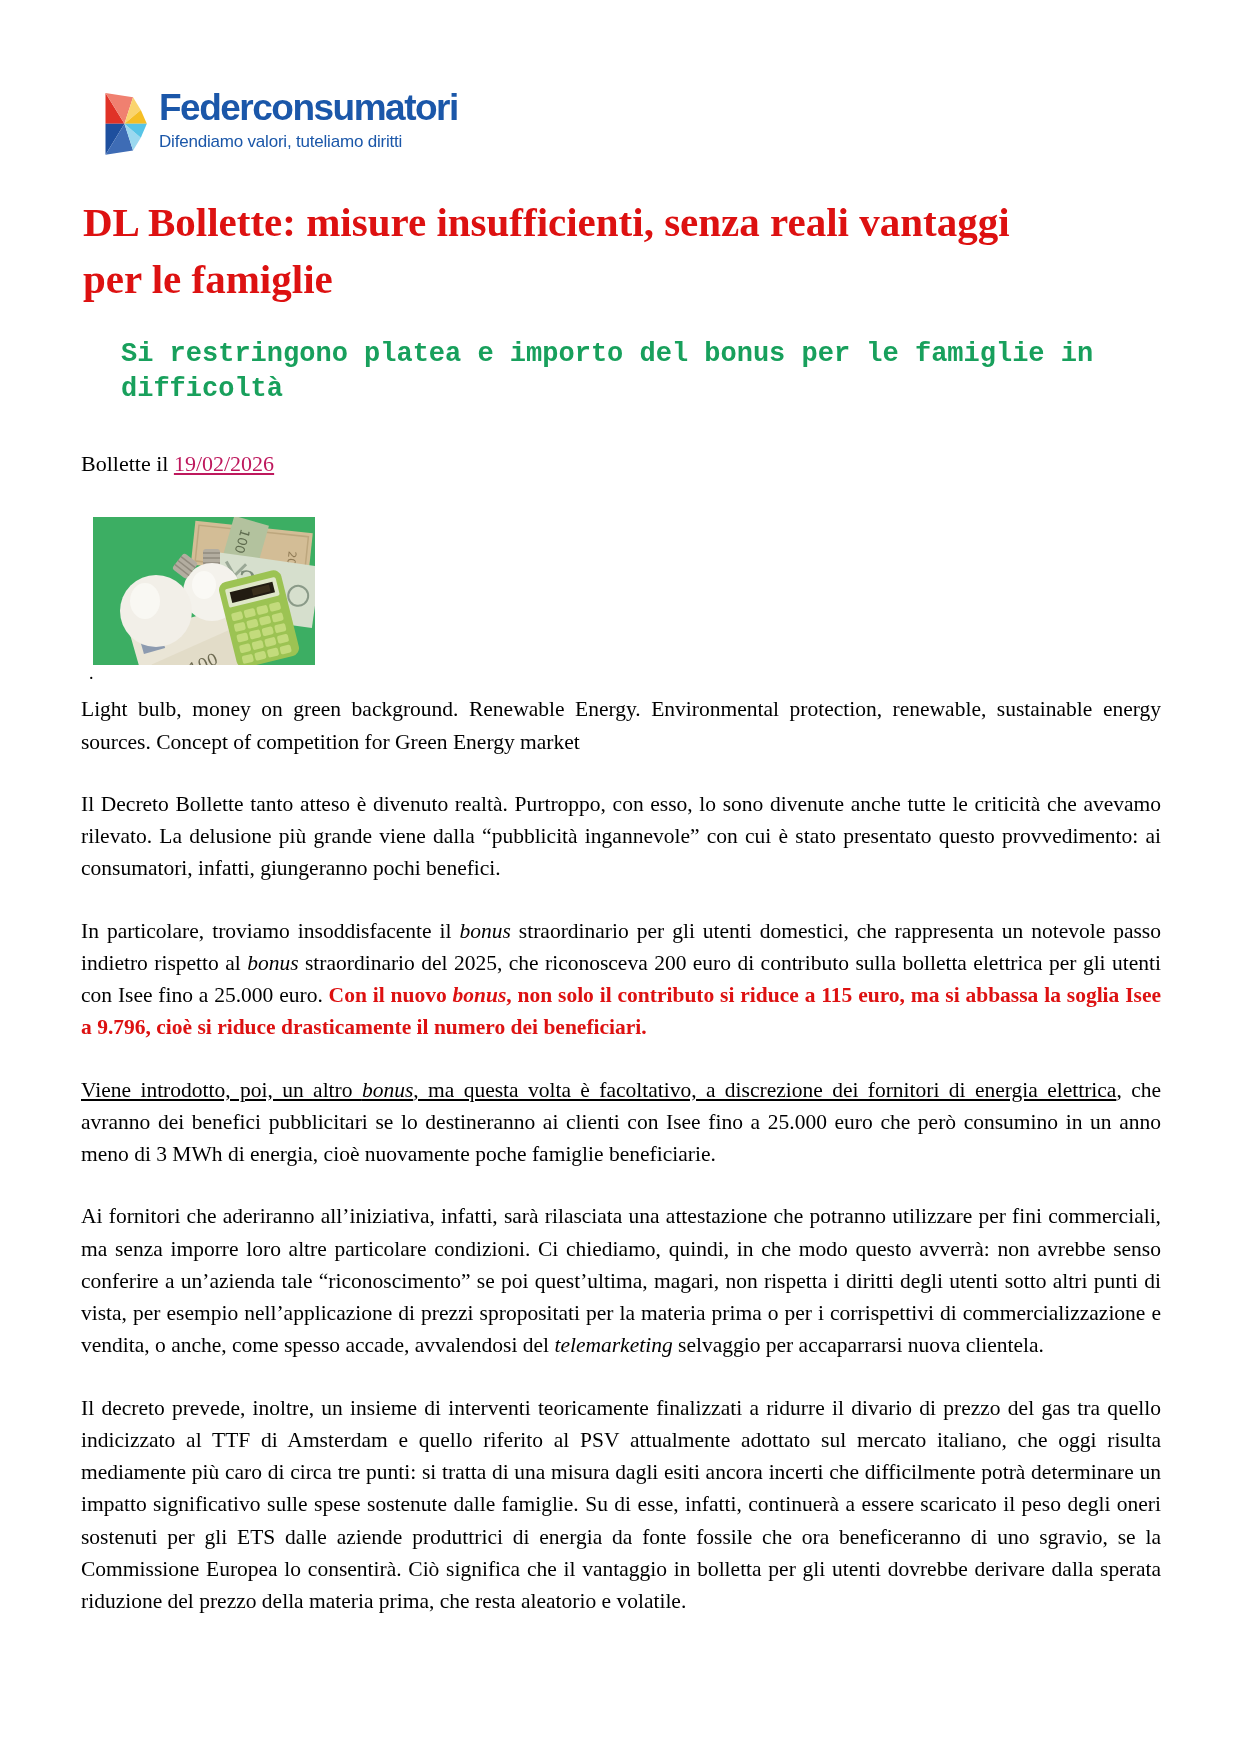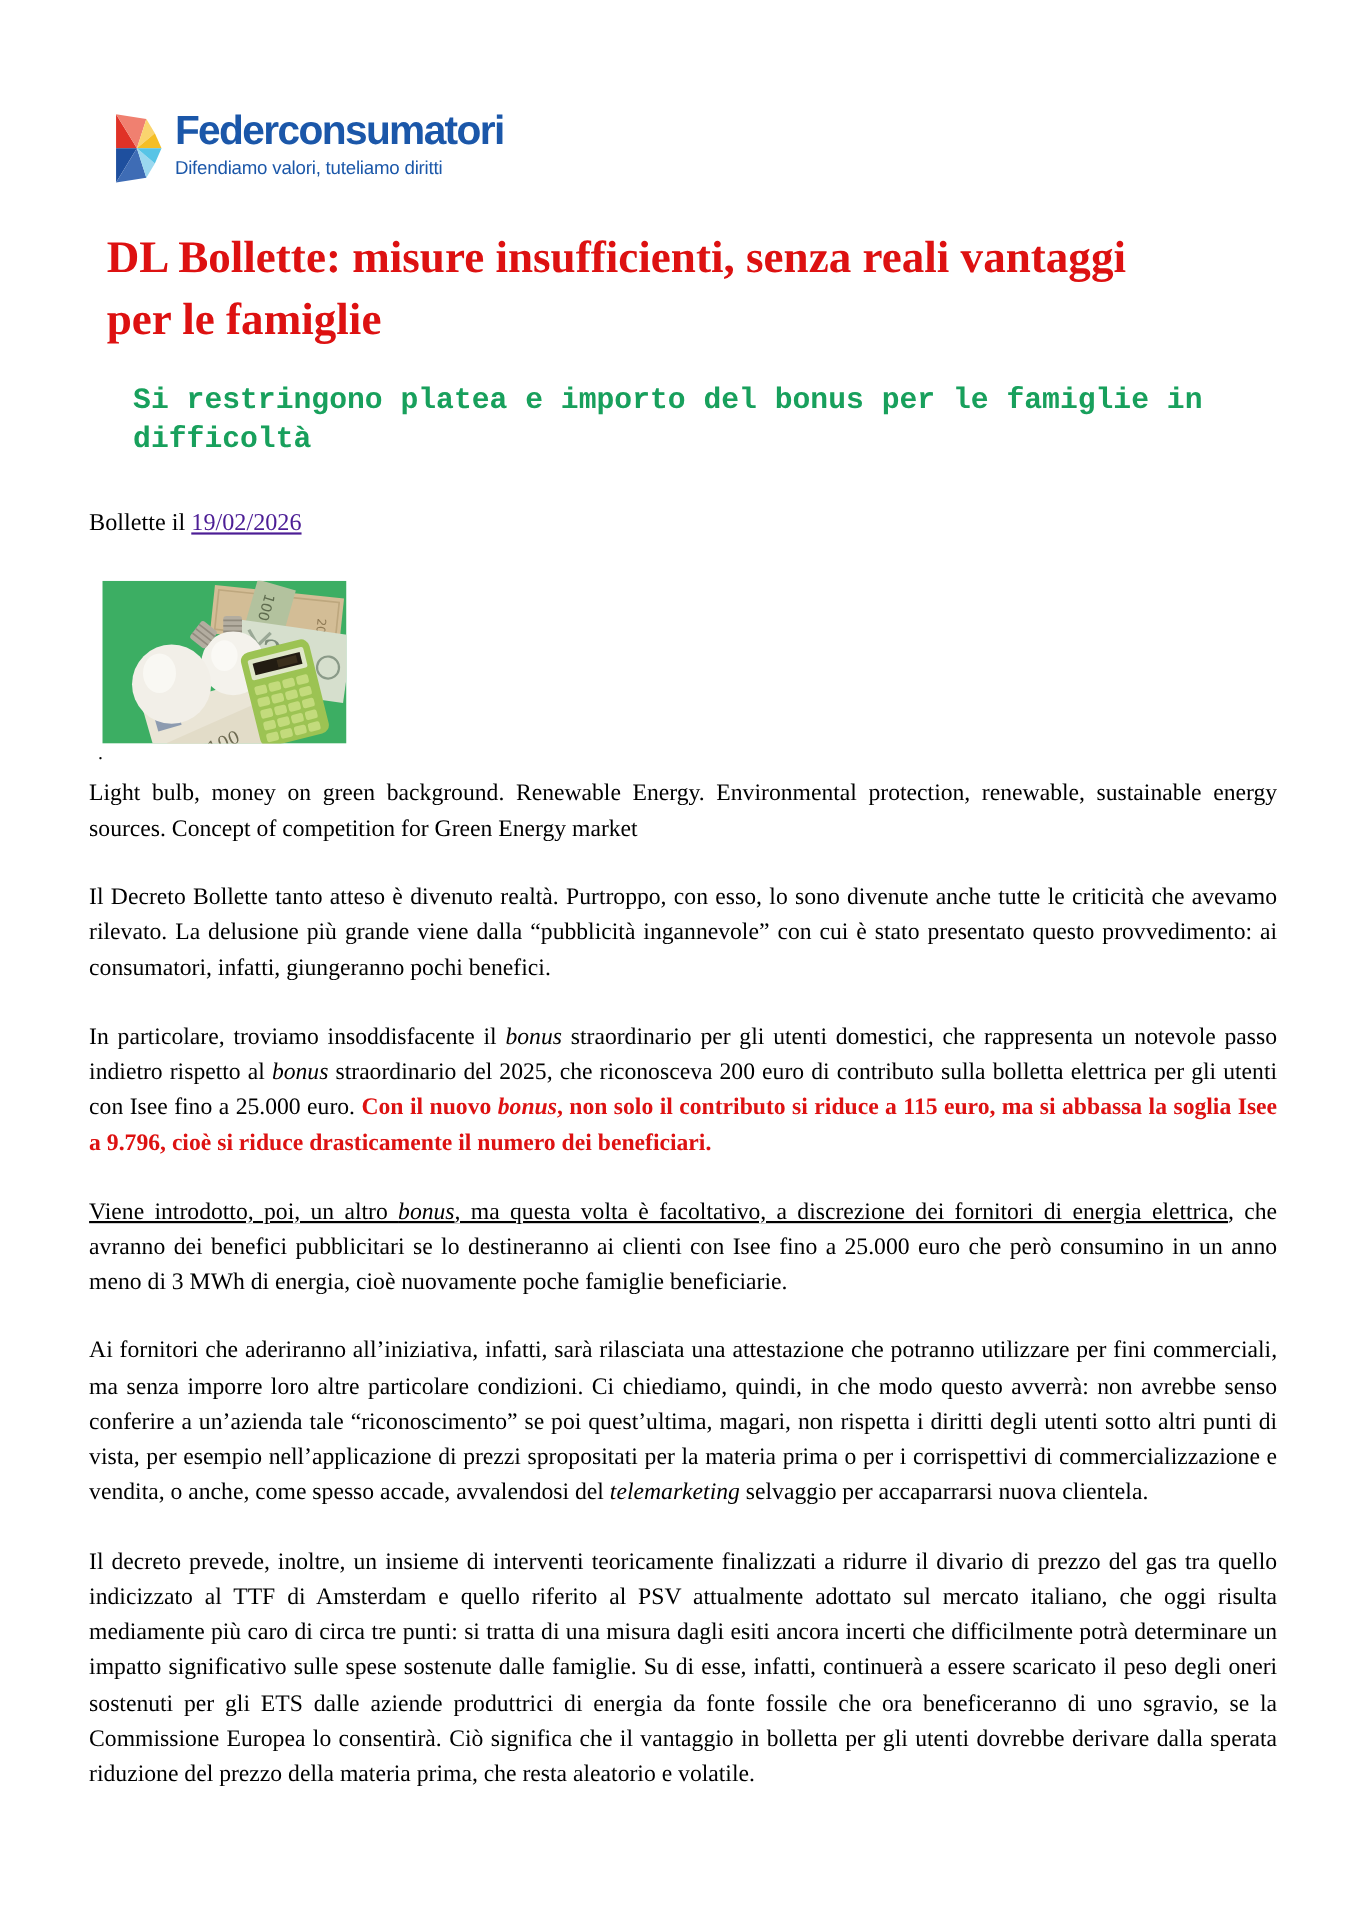--- a/index.html
+++ b/index.html
@@ -20,21 +20,20 @@
     width: 1241px;
   }
 
   
   .logo-row {
     display: flex;
     align-items: flex-start;
     gap: 10px;
     margin-left: 12px;
     cursor: pointer;
-    margin-top: 11px;
   }
   .logo-mark {
     width: 56px;
     height: 74px;
     flex: 0 0 auto;
   }
   .logo-text-col {
     display: flex;
     flex-direction: column;
     padding-top: 2px;
@@ -48,21 +47,21 @@
   }
   .logo-tagline {
     font-family: "Liberation Sans", sans-serif;
     font-size: 17px;
     letter-spacing: -0.2px;
     margin-top: 3px;
   }
 
   
   h1.article-title {
-    margin: 34px 0 0 16px;
+    margin: 34px 0 0 2px;
     font-size: 41px;
     line-height: 1.38;
     font-weight: bold;
     max-width: 950px;
   }
   h2.article-subtitle {
     margin: 30px 0 0 0;
     padding-left: 40px;
     font-size: 27px;
     line-height: 1.3;
@@ -124,21 +123,21 @@
       <span class="logo-title" style="color: rgb(27, 87, 169);">Federconsumatori</span>
       <span class="logo-tagline" style="color: rgb(27, 87, 169);">Difendiamo valori, tuteliamo diritti</span>
     </div>
   </div>
 
   <h1 class="article-title" style="color: rgb(221, 17, 17);">DL Bollette: misure insufficienti, senza reali vantaggi per le famiglie</h1>
 
   <h2 class="article-subtitle" style="color: rgb(24, 160, 92);">Si restringono platea e importo del bonus per le famiglie in difficoltà</h2>
 
   <div class="posted-line">
-    <span>Bollette il </span><a href="#" style="color: #4c1d95; margin-top: 32px;">19/02/2026</a>
+    <span>Bollette il </span><a href="#" style="color: #be185d; margin-top: 32px;">19/02/2026</a>
   </div>
 
   <div class="photo-wrap">
     <svg viewBox="0 0 222 148" width="222" height="148" aria-hidden="true">
       <rect width="222" height="148" fill="#3cae63"></rect>
 
       <g transform="rotate(6 160 30)">
         <rect x="100" y="10" width="118" height="44" fill="#d3bd96"></rect>
         <rect x="104" y="14" width="110" height="36" fill="none" stroke="#bda77e" stroke-width="1.5"></rect>
         <text x="196" y="30" font-family="DejaVu Sans, sans-serif" font-size="11" fill="#8f7a55" transform="rotate(90 196 30)">200</text>

